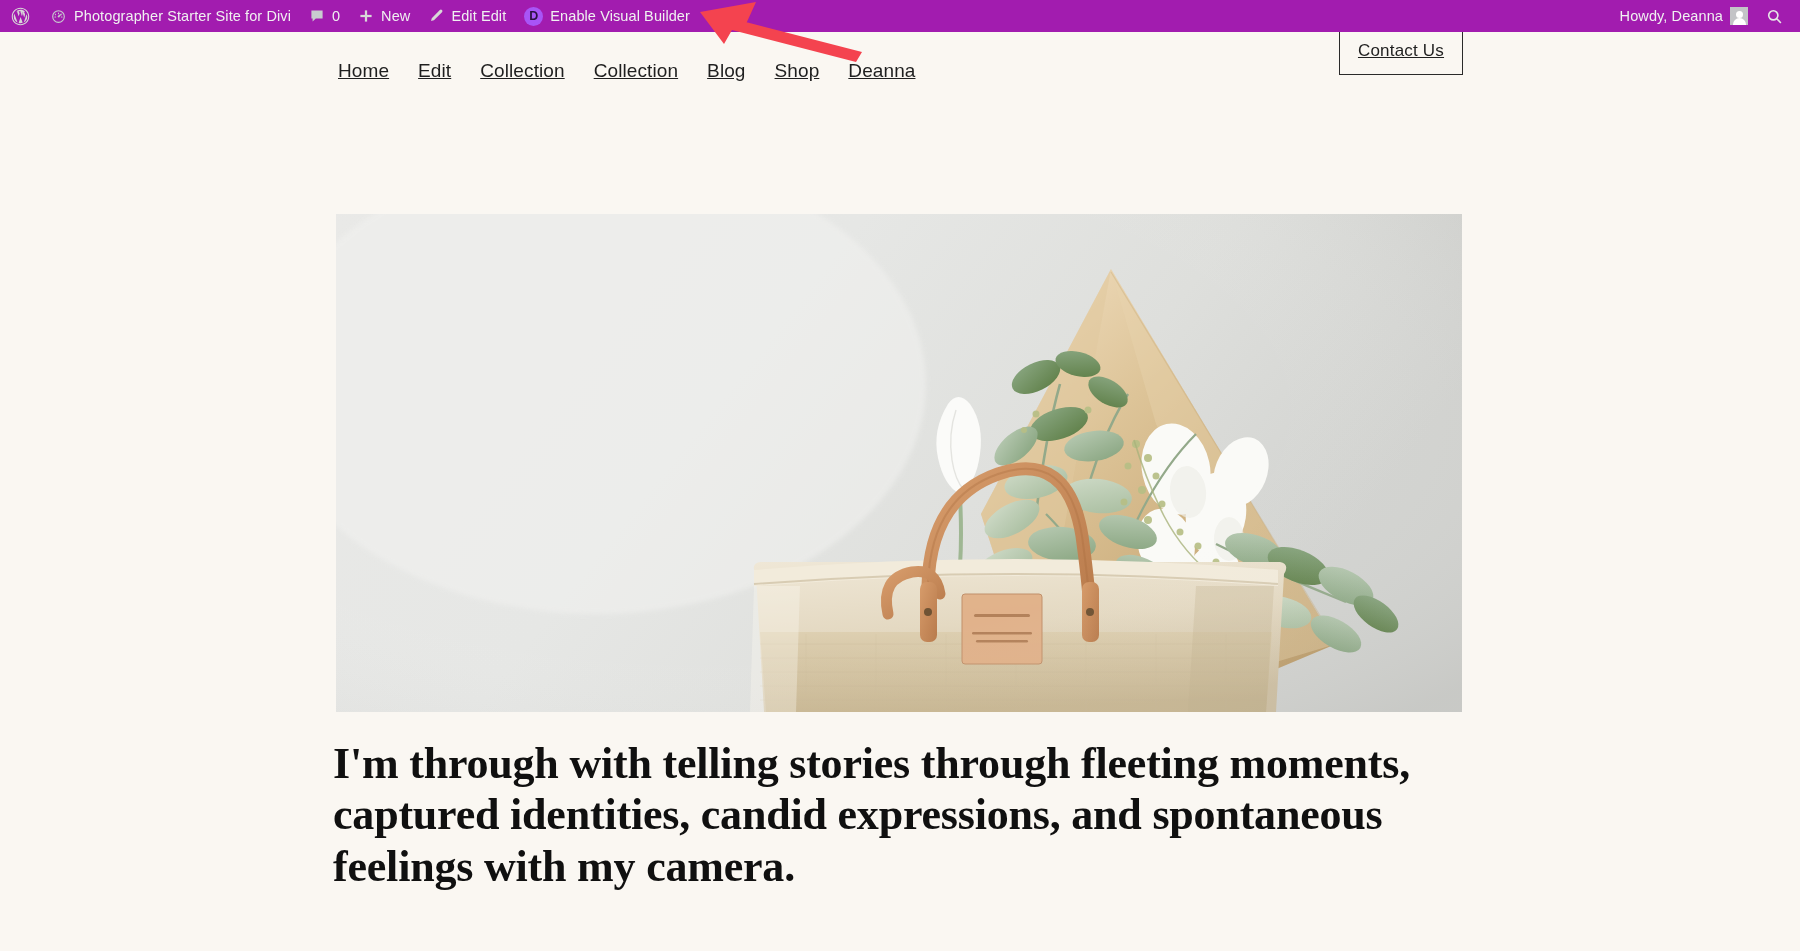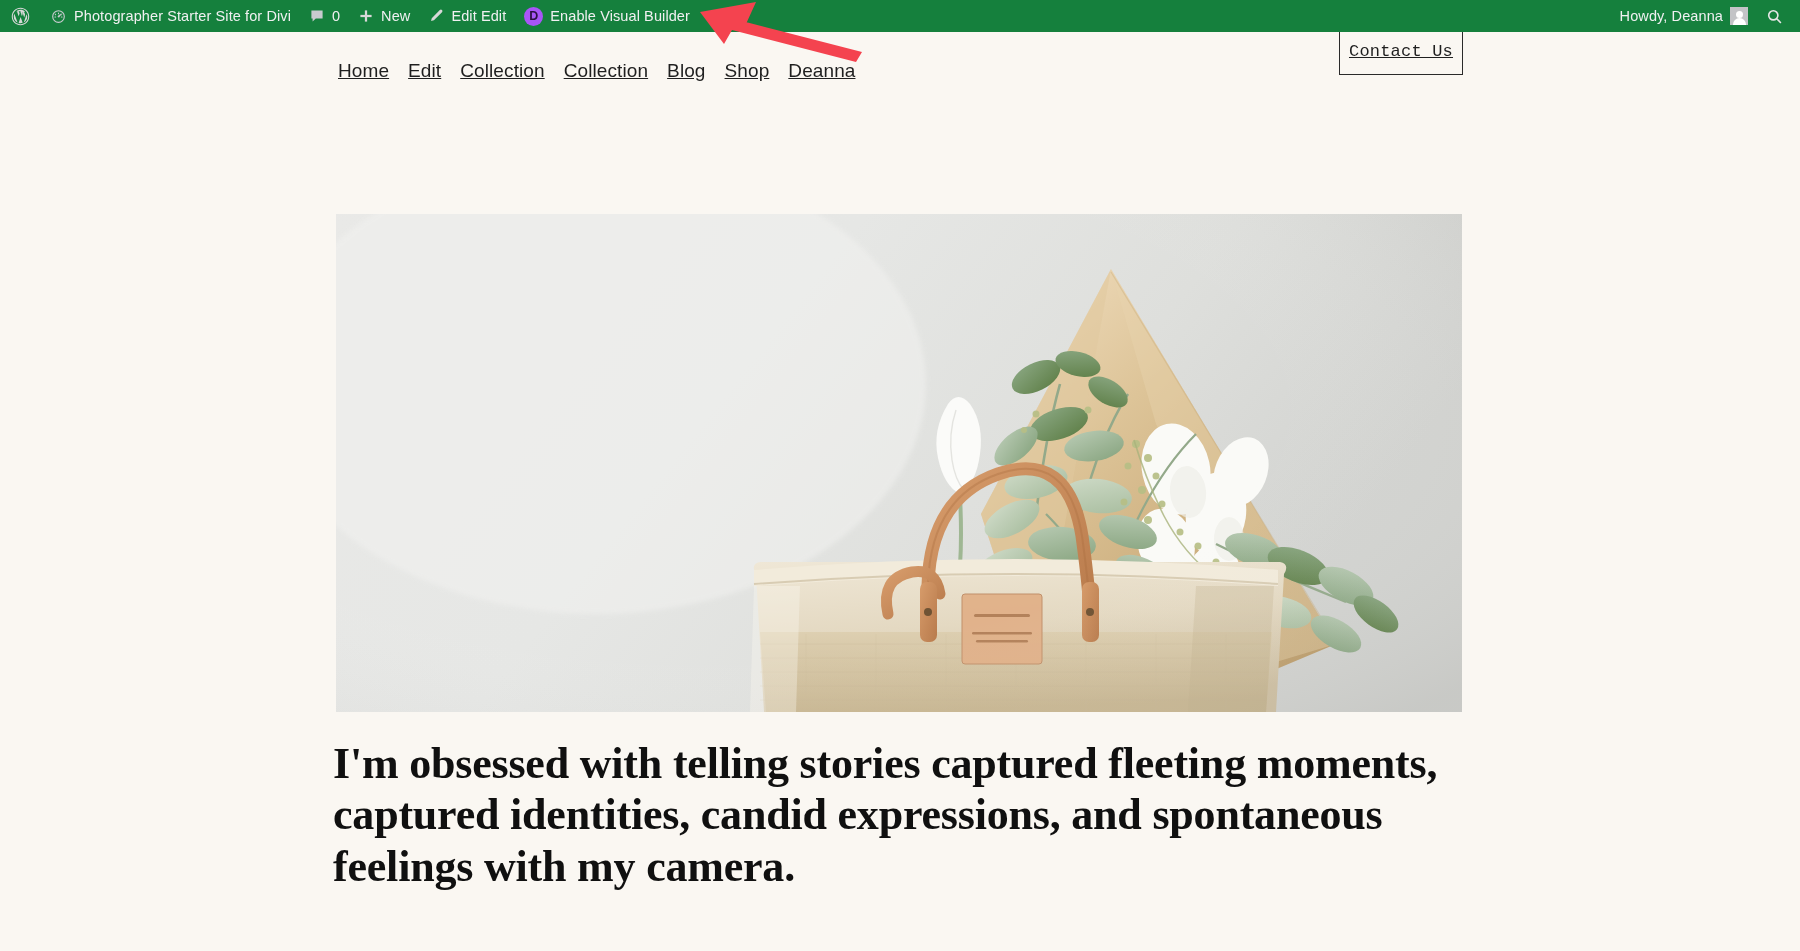--- a/index.html
+++ b/index.html
@@ -9,21 +9,21 @@
     width:1800px; height:951px;
     overflow:hidden;
     background:#faf7f2;
     font-family:"Liberation Sans", sans-serif;
   }
 
   
   .admin-bar {
     position:absolute; top:0; left:0;
     width:1800px; height:32px;
-    background:#15803d;
+    background:#a21caf;
     display:flex; align-items:center;
     color:#f0f0f1;
     font-size:14.5px;
     z-index:50;
   }
   .ab-left { display:flex; align-items:center; height:32px; }
   .ab-right {
     margin-left:auto; display:flex; align-items:center;
     height:20px; padding-right:8px;
   }
@@ -65,40 +65,40 @@
 
   
   .site-header {
     position:absolute; top:32px; left:0;
     width:1800px; height:78px;
     display:flex; align-items:center;
     background:#faf7f2;
   }
   .main-nav {
     display:flex; align-items:center;
-    gap:15px;
+    gap:25px;
     margin-left:336px;
   }
   .nav-link {
     font-size:19px;
     color:#1f1f1f;
     font-family:"Liberation Sans", sans-serif;
     letter-spacing:.1px;
     white-space:nowrap;
     padding:4px 2px;
   }
 
   .contact-btn {
     position:absolute;
     left:1339px; top:27px;
     width:124px; height:48px;
     border:1px solid #2a2a2a;
     background:transparent;
     display:flex; align-items:center; justify-content:center;
-    font-family:Liberation Mono, monospace;
+    font-family:Liberation Sans, sans-serif;
     font-size:17px;
     color:#1f1f1f;
     letter-spacing:.2px;
   }
 
   
   .hero-image {
     position:absolute;
     left:336px; top:214px;
     width:1126px; height:498px;
@@ -406,21 +406,21 @@
         <rect x="638" y="400" width="56" height="3" rx="1.5"></rect>
         <rect x="636" y="418" width="60" height="2.5" rx="1.2"></rect>
         <rect x="640" y="426" width="52" height="2.5" rx="1.2"></rect>
       </g>
     </g>
 
     <rect width="1126" height="498" fill="url(#vign)"></rect>
   </svg>
 </div>
 
-<h1 class="hero-heading">I'm obsessed with telling stories captured fleeting moments, captured identities, candid expressions, and spontaneous feelings with my camera.</h1>
+<h1 class="hero-heading">I'm through with telling stories through fleeting moments, captured identities, candid expressions, and spontaneous feelings with my camera.</h1>
 
 <div class="annotation-arrow">
   <svg width="170" height="62" viewBox="0 0 170 62">
     <g fill="#f4434f">
       <path d="M6 12 L62 2 L52 24 L44 20 L168 52 L162 62 L38 30 L30 44 Z"></path>
     </g>
   </svg>
 </div>
 
 </body></html>

